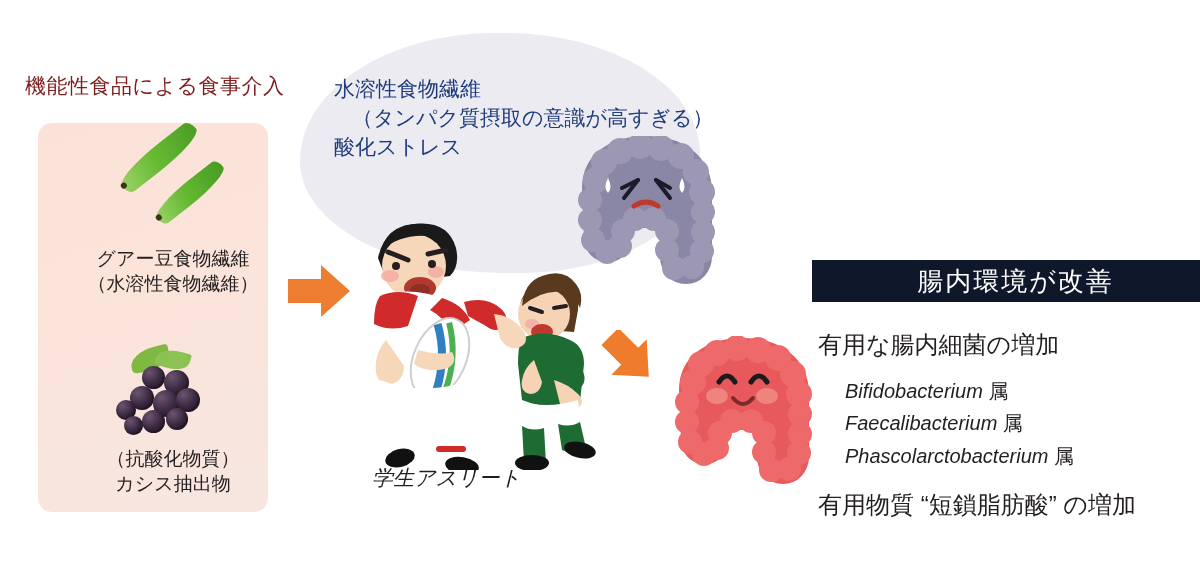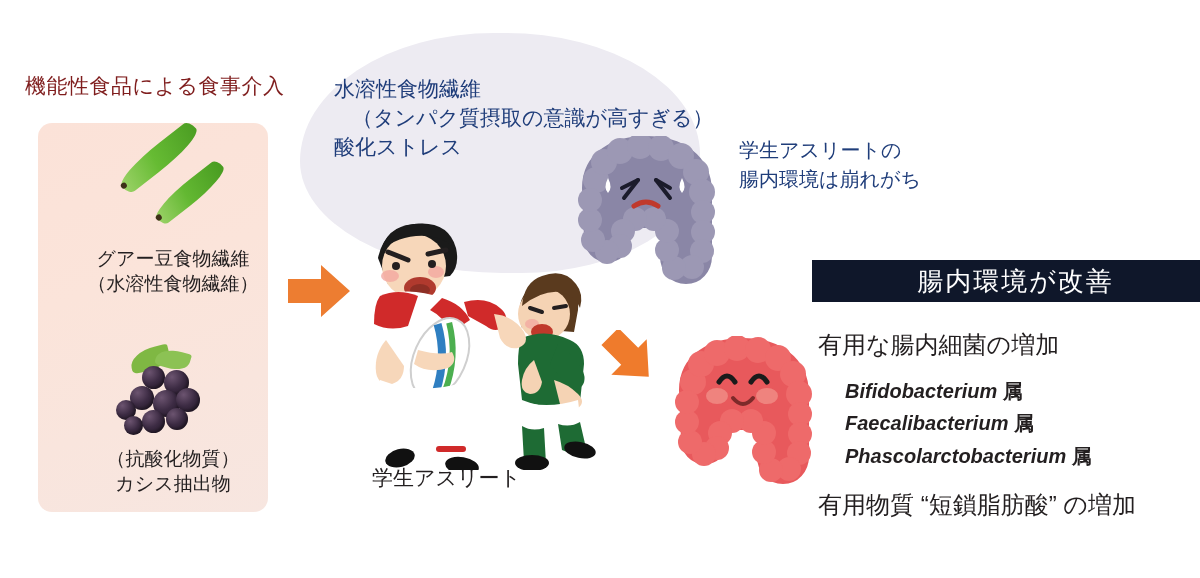--- a/index.html
+++ b/index.html
@@ -59,31 +59,31 @@
   .arrow1{left:288px;top:263px;width:62px;height:56px;}
   .arrow2{left:601px;top:330px;width:56px;height:54px;}
   .arrow-svg{display:block;width:100%;height:100%;}
 
   
   .blue-block{left:334px;top:75px;color:#1f3d7a;font-size:21px;line-height:1.38;white-space:nowrap;}
   .blue-block .ind{padding-left:18px;display:block;}
   .blue-right{left:739px;top:136px;color:#1f3d7a;font-size:20px;line-height:1.45;white-space:nowrap;}
 
   
-  .athlete-cap{left:372px;top:464px;color:#231f20;font-size:21px;white-space:nowrap;}
+  .athlete-cap{left:372px;top:464px;color:#231f20;font-size:21px;white-space:nowrap;font-style:italic;}
 
   
   .banner{
     left:812px;top:260px;width:407px;height:42px;background:#0f172a;
     color:#fff;font-size:26px;display:flex;align-items:center;justify-content:center;
     letter-spacing:2px;
   }
   .r-head{left:818px;top:329px;color:#231f20;font-size:24px;white-space:nowrap;}
   .r-list{left:845px;top:375px;color:#231f20;font-size:20px;line-height:1.62;}
-  .r-list div{white-space:nowrap;font-weight:bold;}
+  .r-list div{white-space:nowrap;}
   .r-list i{font-style:italic;}
   .r-foot{left:818px;top:489px;color:#231f20;font-size:24px;white-space:nowrap;}
 
   
   .gut{position:absolute;}
   .gut svg{display:block;}
 </style>
 </head>
 <body>
 
@@ -176,24 +176,20 @@
         <path d="M72,44 L58,62" stroke="#1b1b2b" stroke-width="4" stroke-linecap="round" fill="none"></path>
         <path d="M104,52 L90,44" stroke="#1b1b2b" stroke-width="4" stroke-linecap="round" fill="none"></path>
         <path d="M90,44 L104,62" stroke="#1b1b2b" stroke-width="4" stroke-linecap="round" fill="none"></path>
         <path d="M68,70 Q80,62 92,70" stroke="#c0392b" stroke-width="5" fill="none" stroke-linecap="round"></path>
         <path d="M42,42 q5,10 0,15 q-5,-5 0,-15" fill="#ffffff"></path>
         <path d="M116,42 q5,10 0,15 q-5,-5 0,-15" fill="#ffffff"></path>
       </g>
     </svg>
   </div>
 
-  <div class="abs blue-right">
-    <div>学生アスリートの</div>
-    <div>腸内環境は崩れがち</div>
-  </div>
 
   <div class="abs" style="left:326px;top:210px;width:280px;height:260px;">
     <svg width="280" height="260" viewBox="0 0 280 260" xmlns="http://www.w3.org/2000/svg">
 
       <g>
         <path d="M196,118 q-8,-26 8,-40 q16,-14 34,-6 q16,7 14,28 l-4,22 z" fill="#5a3a1e"></path>
         <circle cx="218" cy="104" r="26" fill="#f5d3b4"></circle>
         <path d="M196,96 q2,-24 20,-30 q22,-8 34,8 q8,10 4,24 q-6,-14 -20,-16 q-18,-2 -38,14z" fill="#5a3a1e"></path>
         <ellipse cx="206" cy="114" rx="7" ry="5" fill="#f2a7a0" opacity=".75"></ellipse>
         <path d="M204,98 l12,4" stroke="#231f20" stroke-width="4" stroke-linecap="round"></path>

